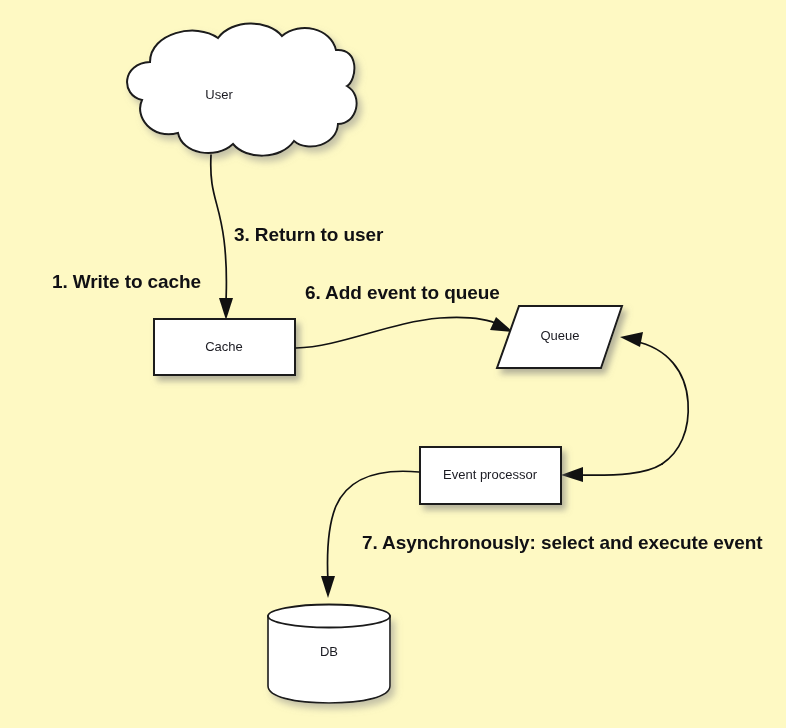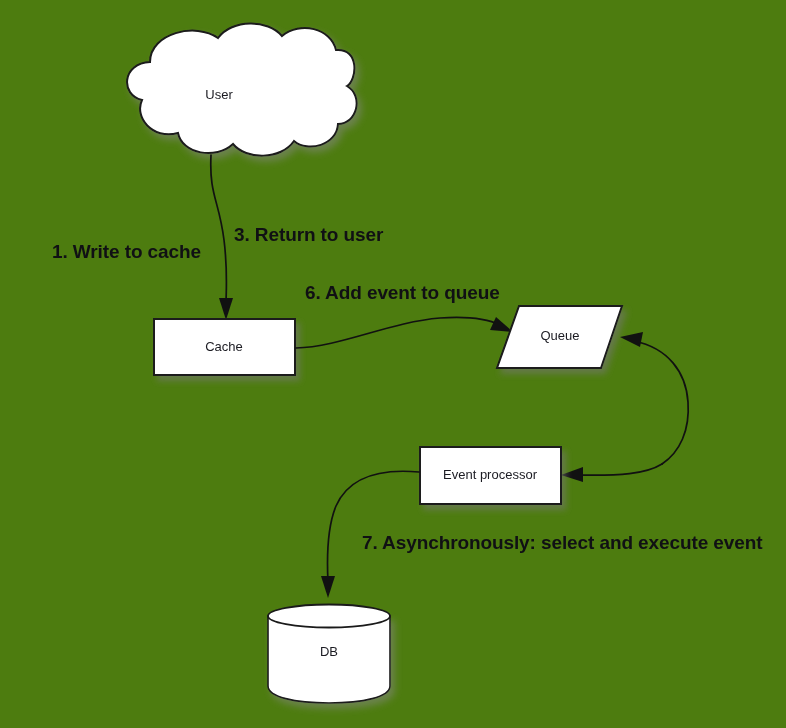--- a/index.html
+++ b/index.html
@@ -10,21 +10,21 @@
   body {
     width: 786px;
     height: 728px;
     font-family: "Liberation Sans", sans-serif;
     overflow: hidden;
   }
   #diagram-root {
     position: relative;
     width: 786px;
     height: 728px;
-    background: #4d7c0f;
+    background: #fef9c3;
   }
   svg#diagram-canvas {
     position: absolute;
     top: 0;
     left: 0;
     width: 786px;
     height: 728px;
   }
   .node-shape {
     fill: #ffffff;
@@ -139,21 +139,21 @@
       <polygon class="arrowhead" points="328,598 321,576 335,576"></polygon>
     </g>
 
     <g>
       <path class="node-shape-thin" filter="url(#dropshadow-soft)" d="M 268,616 L 268,686 C 268,697 295,703 329,703 C 363,703 390,697 390,686 L 390,616 Z"></path>
       <ellipse class="cyl-top" cx="329" cy="616" rx="61" ry="11.5"></ellipse>
       <text class="node-label" x="329" y="653">DB</text>
     </g>
   </svg>
 
-  <div class="step-label" style="left:52px; top:241px;">1. Write to cache</div>
+  <div class="step-label" style="left:52px; top:271px;">1. Write to cache</div>
 
   <div class="step-label" style="left:305px; top:282px;">6. Add event to queue</div>
 
   <div class="step-label" style="left:234px; top:224px;">3. Return to user</div>
 
   <div class="step-label" style="left:362px; top:532px;">7. Asynchronously: select and execute event</div>
 
 </div>
 
 </body></html>

